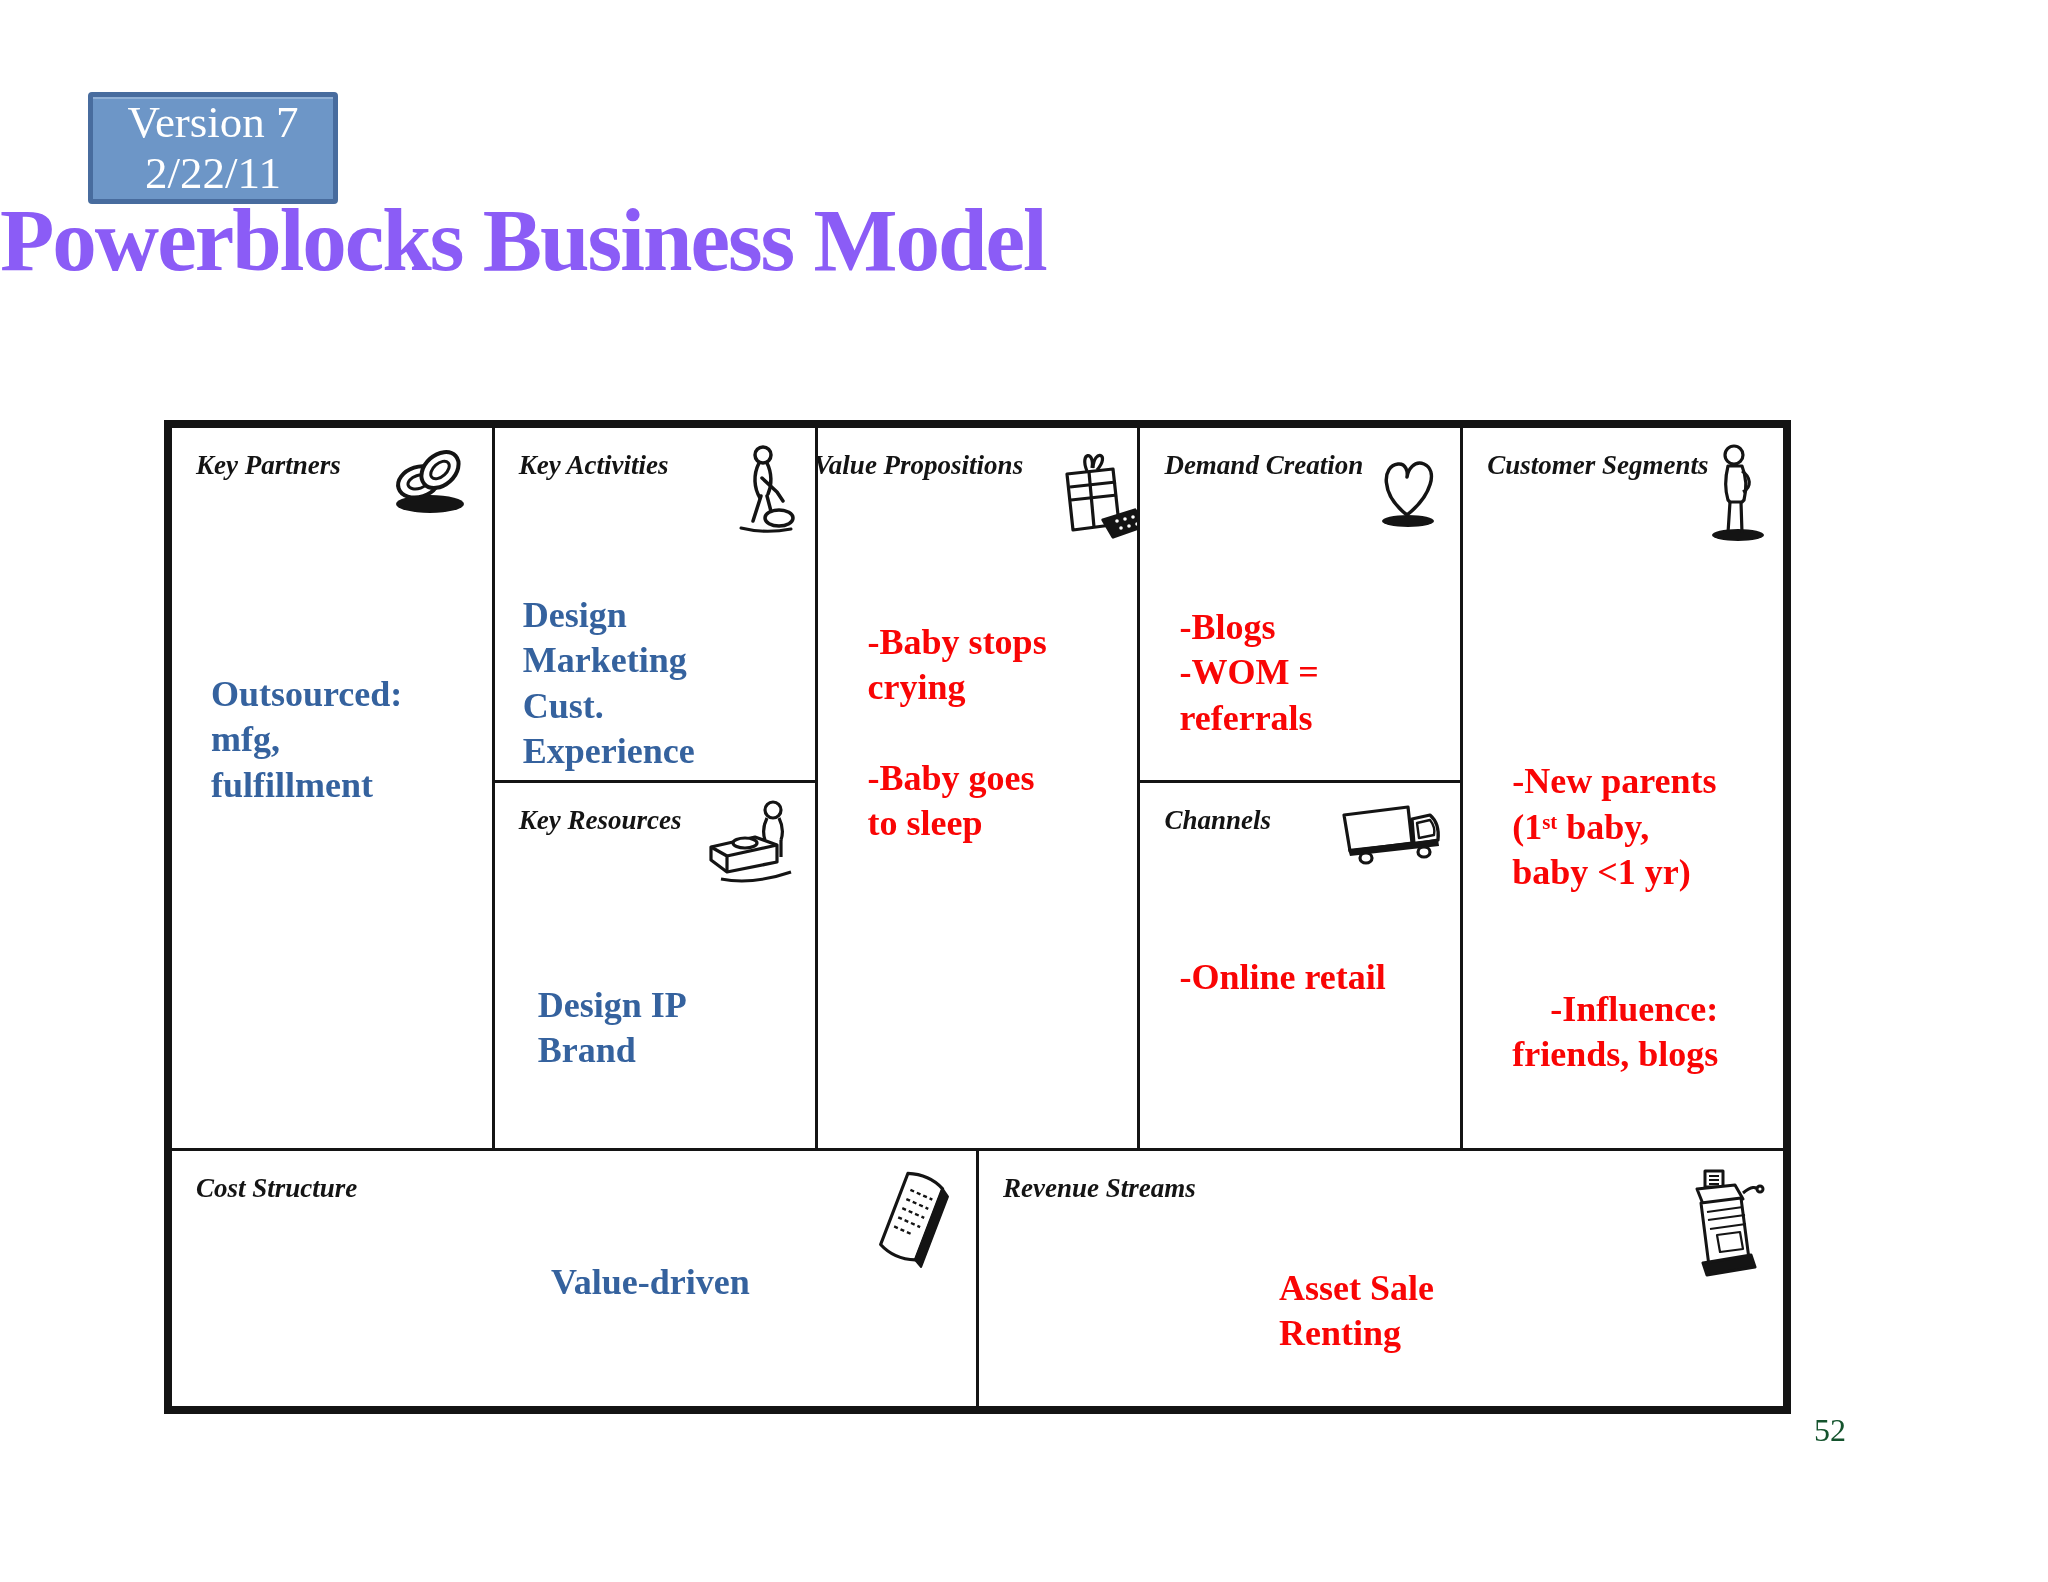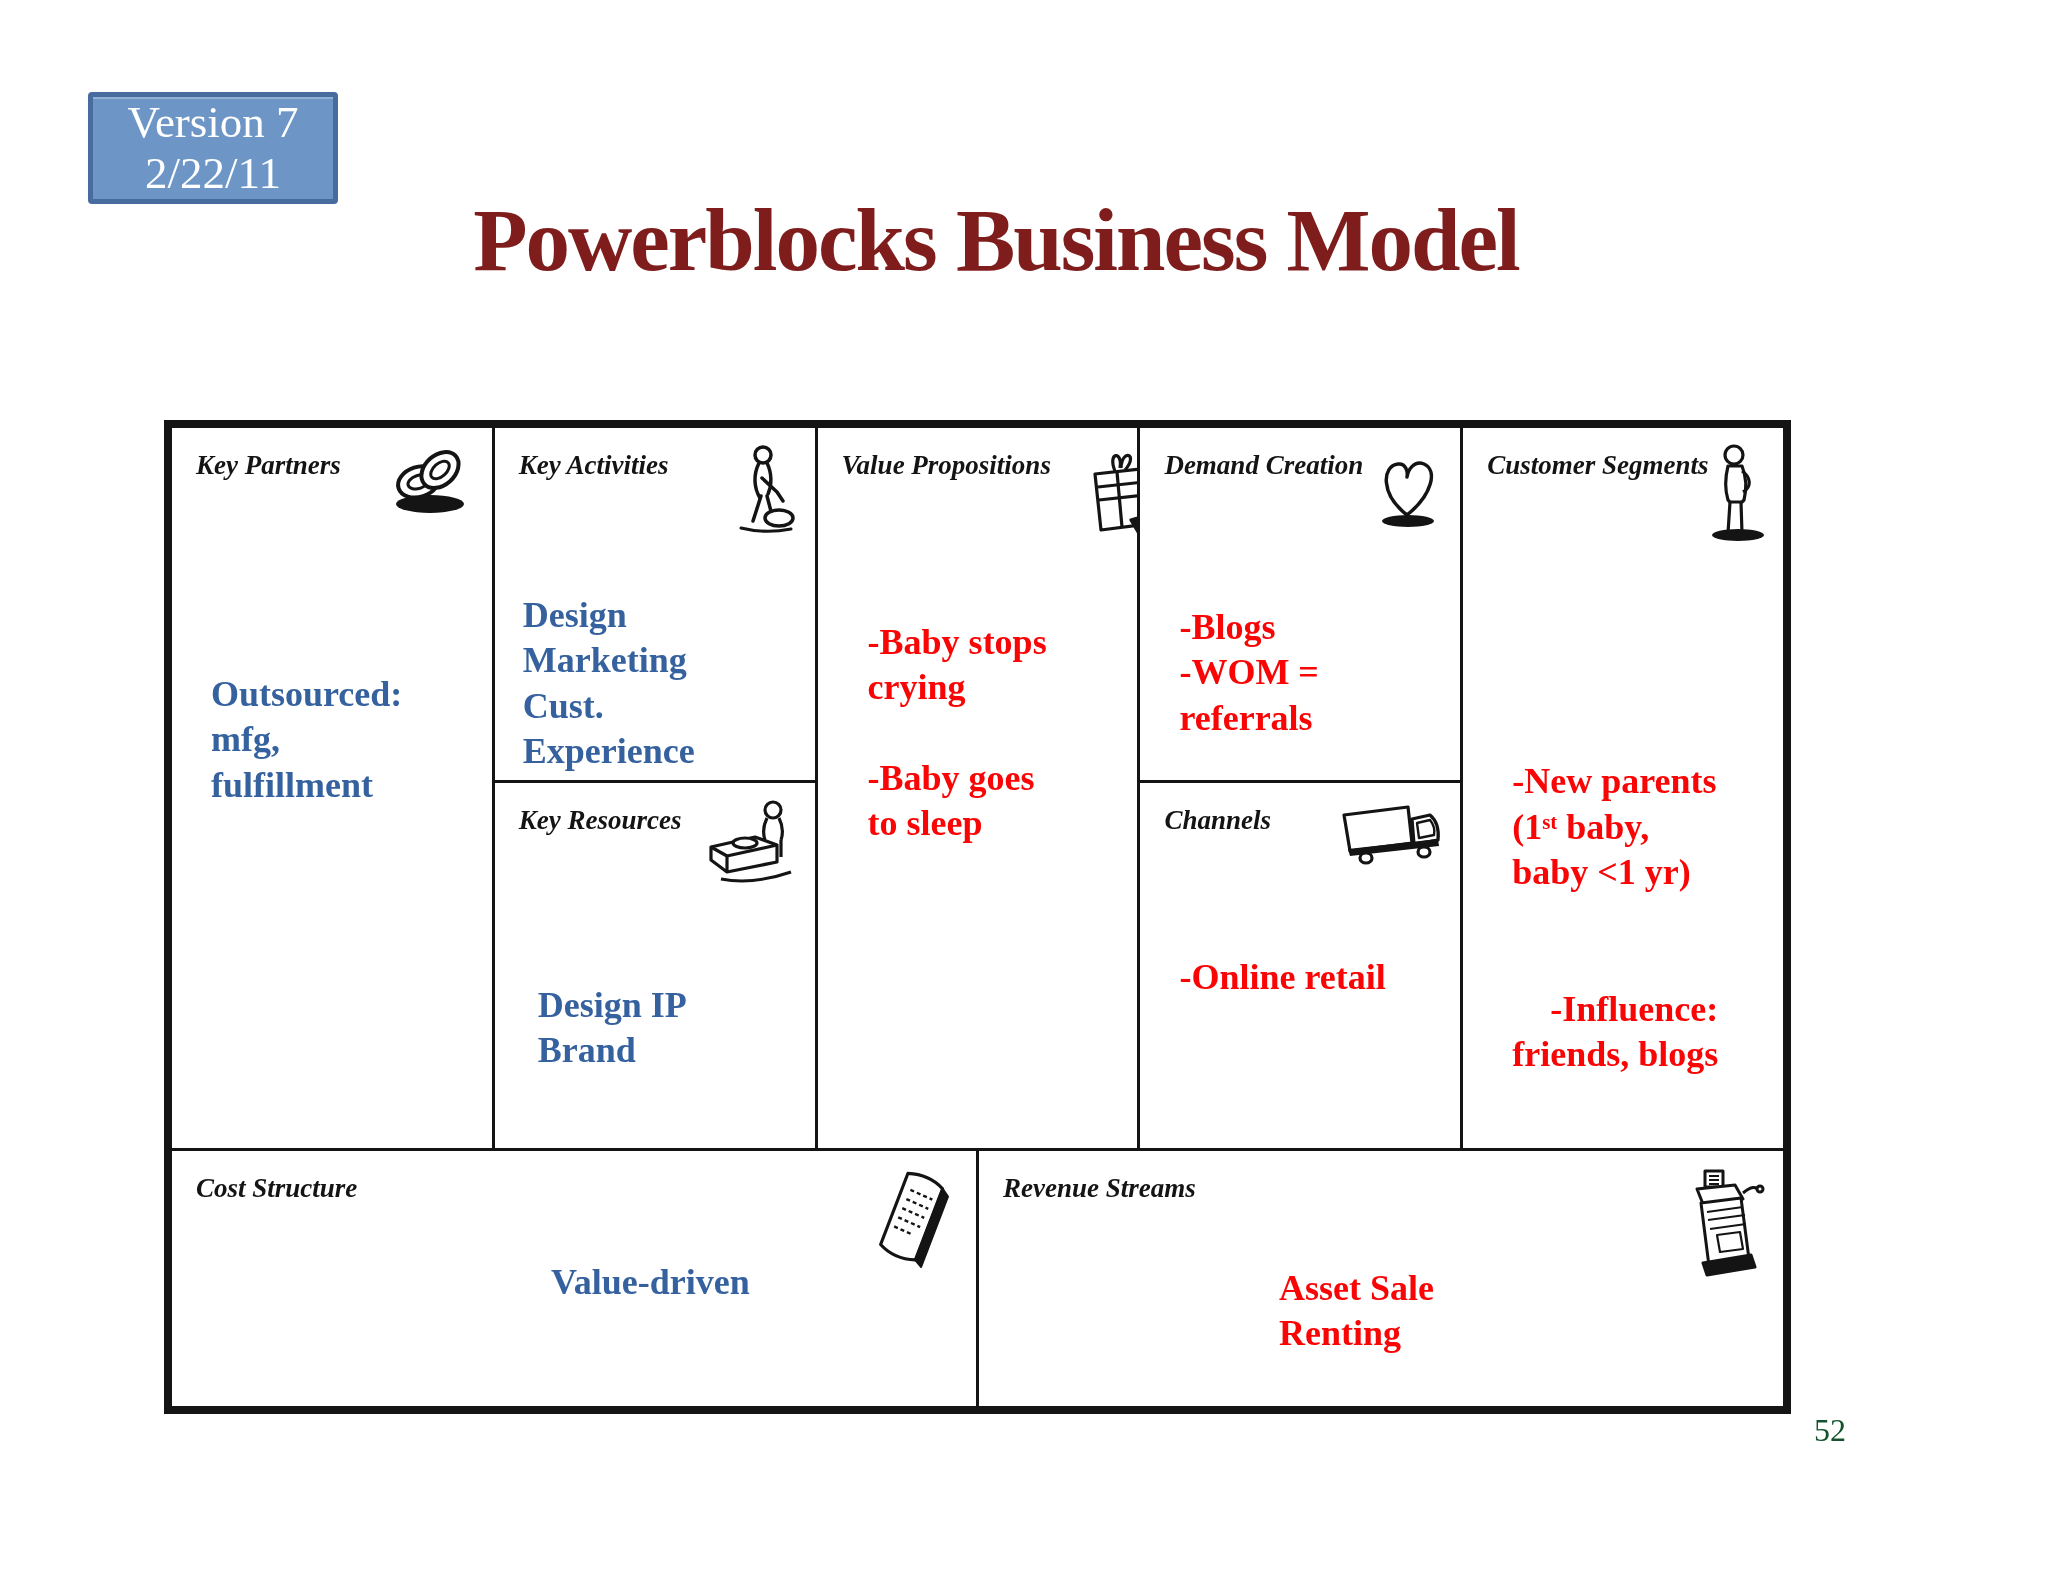--- a/index.html
+++ b/index.html
@@ -12,22 +12,22 @@
   .badge {
     position:absolute; left:88px; top:92px; width:250px; height:112px;
     background:#6d96c7; border:5px solid #486c9e; border-radius:4px;
     box-sizing:border-box; box-shadow: inset 0 2px 0 rgba(255,255,255,.25);
     color:#ffffff; text-align:center; font-size:45px; line-height:51px;
     padding-top:0px;
   }
 
   
   .title {
-    position:absolute; left:0; top:196px; width:1992px; text-align:center;
-    font-size:89px; font-weight:bold; letter-spacing:-2px; color:#7f1d1d;
+    position:absolute; left:0; top:196px; width:1992px; 
+    font-size:89px; font-weight:bold; letter-spacing:-2px; color:#8b5cf6;
     line-height:1; white-space:nowrap;
   }
 
   
   .canvas {
     position:absolute; left:164px; top:420px; width:1627px; height:994px;
     box-sizing:border-box; border:8px solid #141414; background:#141414;
   }
   .grid-top {
     display:grid; grid-template-columns:repeat(5,1fr);
@@ -37,21 +37,21 @@
     display:grid; grid-template-columns:1fr 1fr; grid-template-rows:255px;
     gap:3px; margin-top:3px;
   }
   .cell { background:#ffffff; position:relative; overflow:hidden; }
   .span2 { grid-row:1 / 3; }
 
   .cell-header {
     display:flex; justify-content:space-between; align-items:flex-start;
     padding:16px 18px 0 24px;
   }
-  .cell-header.inline { justify-content:flex-start; gap:24px; }
+  .cell-header.inline { justify-content:center; gap:24px; }
   .cell-label {
     font-style:italic; font-weight:bold; font-size:27px; color:#141414;
     white-space:nowrap; padding-top:6px;
   }
   .icon { flex:0 0 auto; }
   .icon svg { display:block; }
 
   .content {
     position:absolute; font-weight:bold; font-size:36px; line-height:1.26;
     white-space:pre-line;

